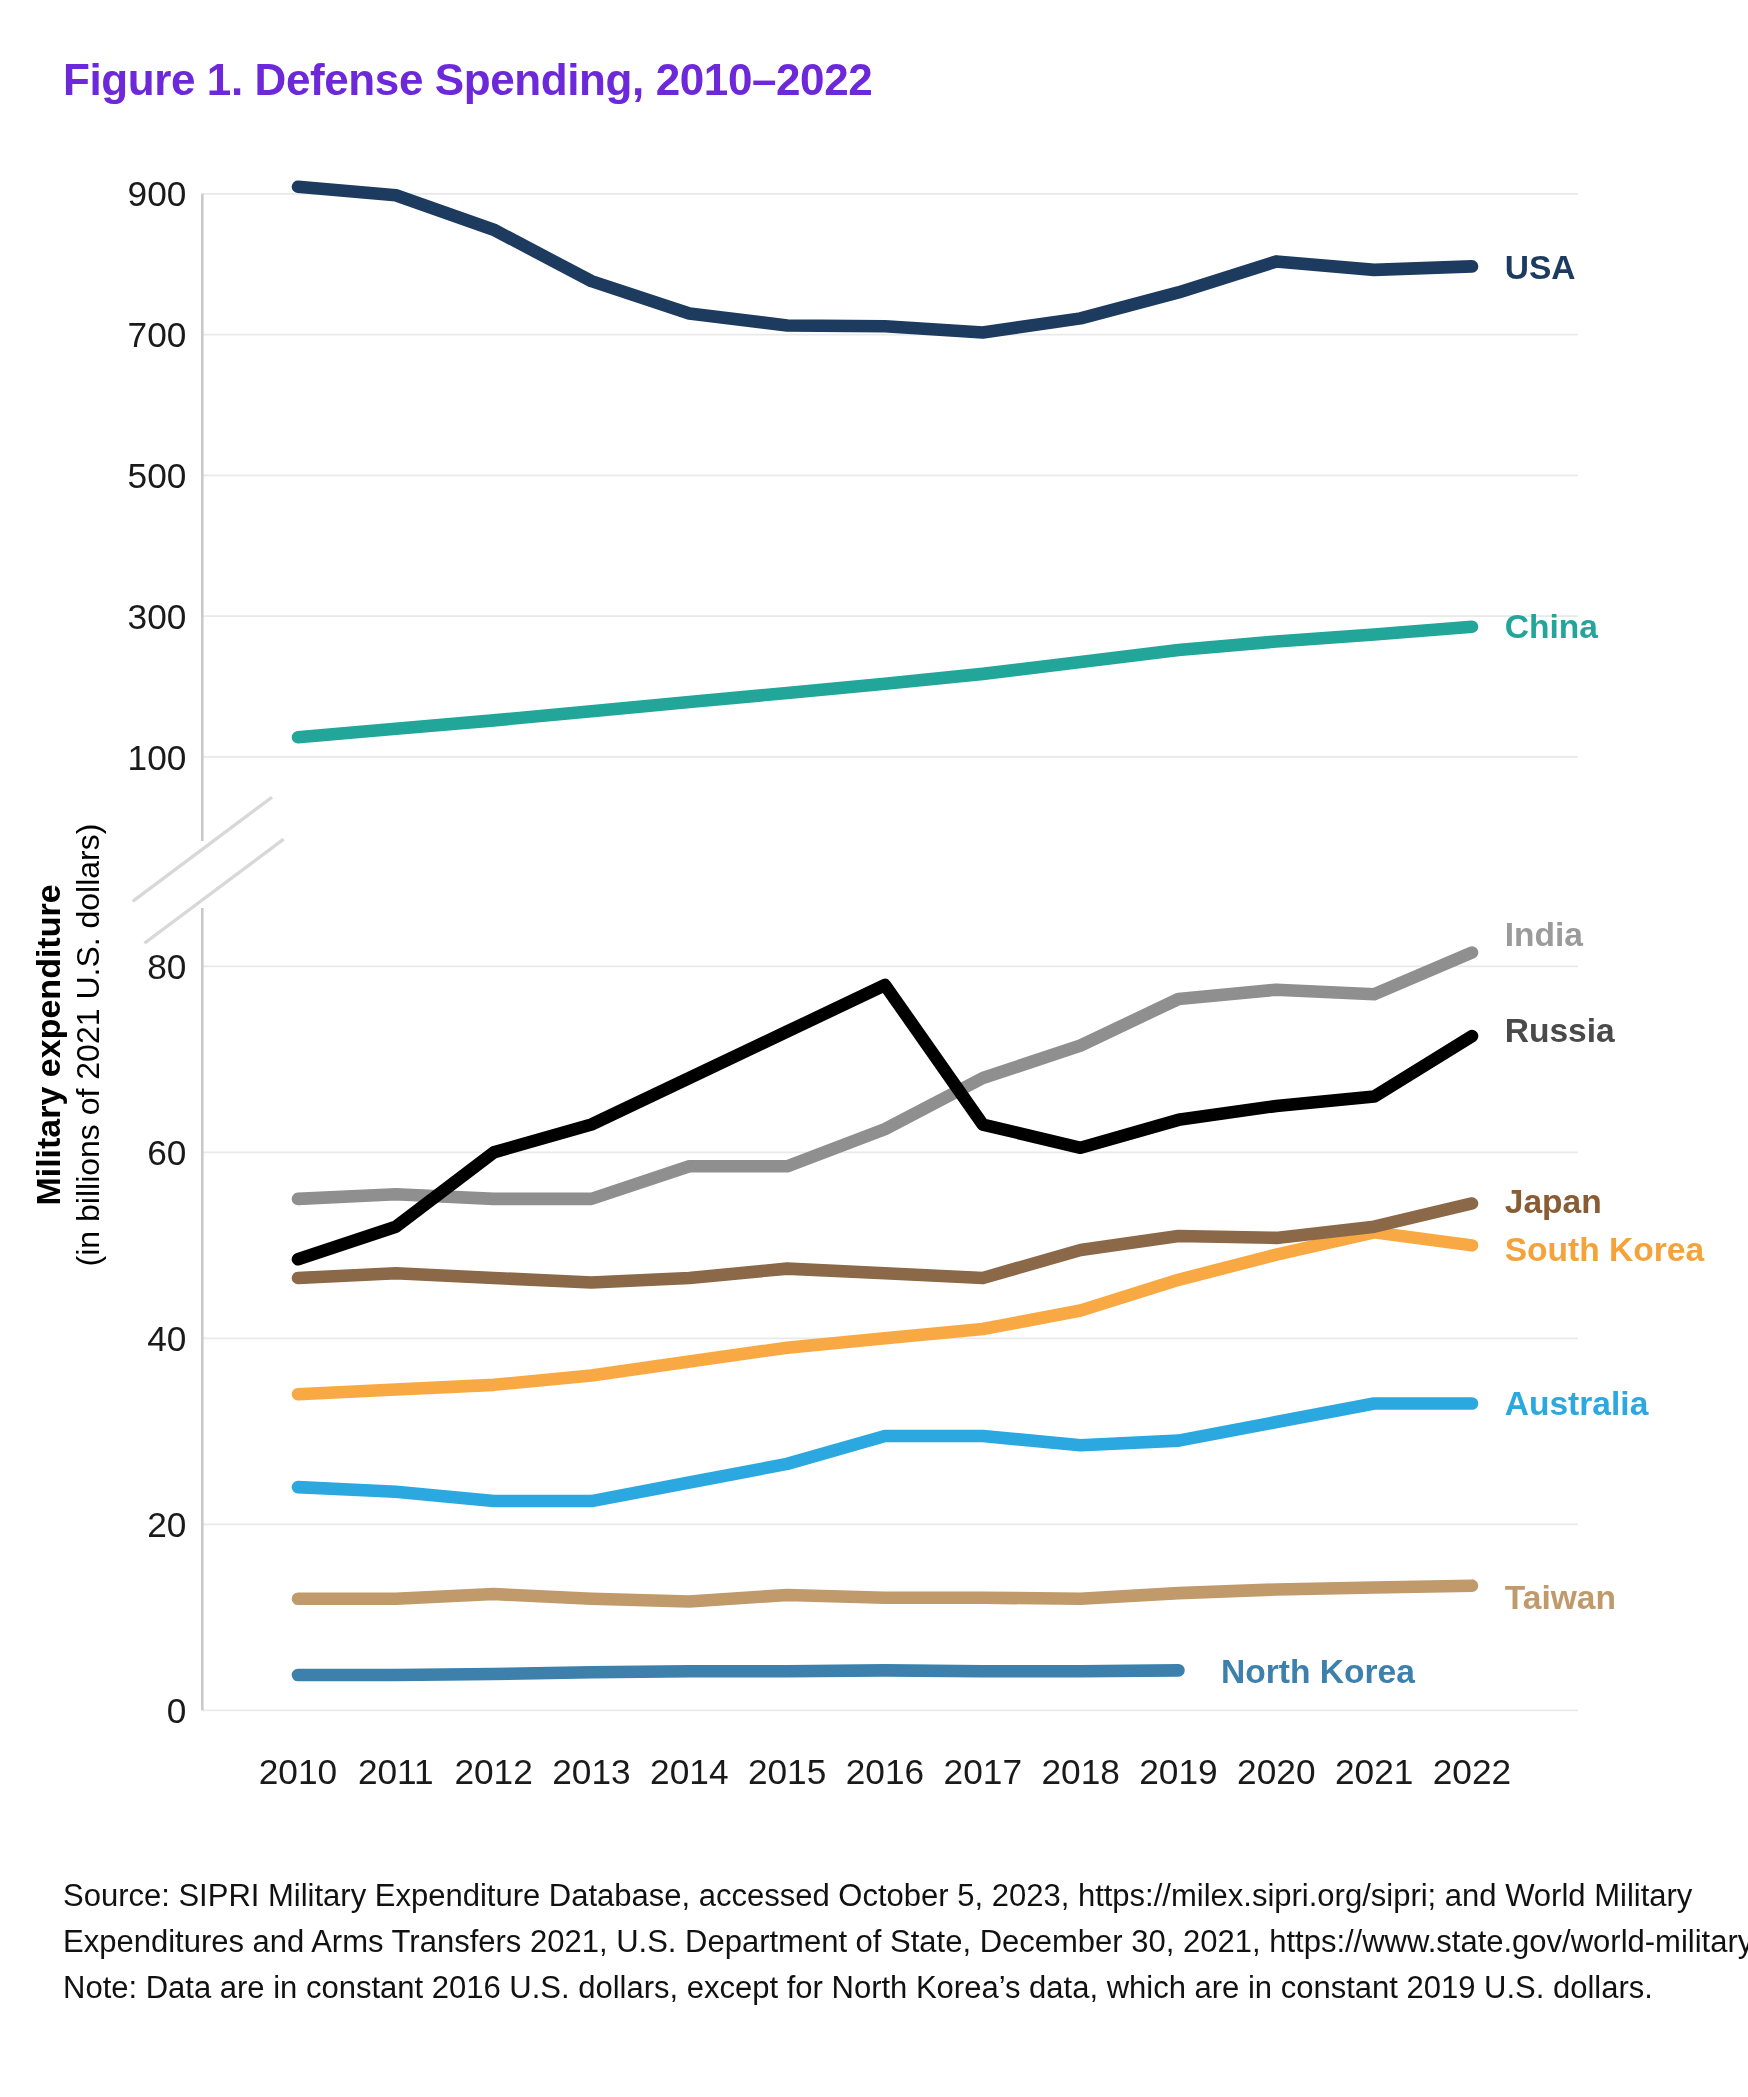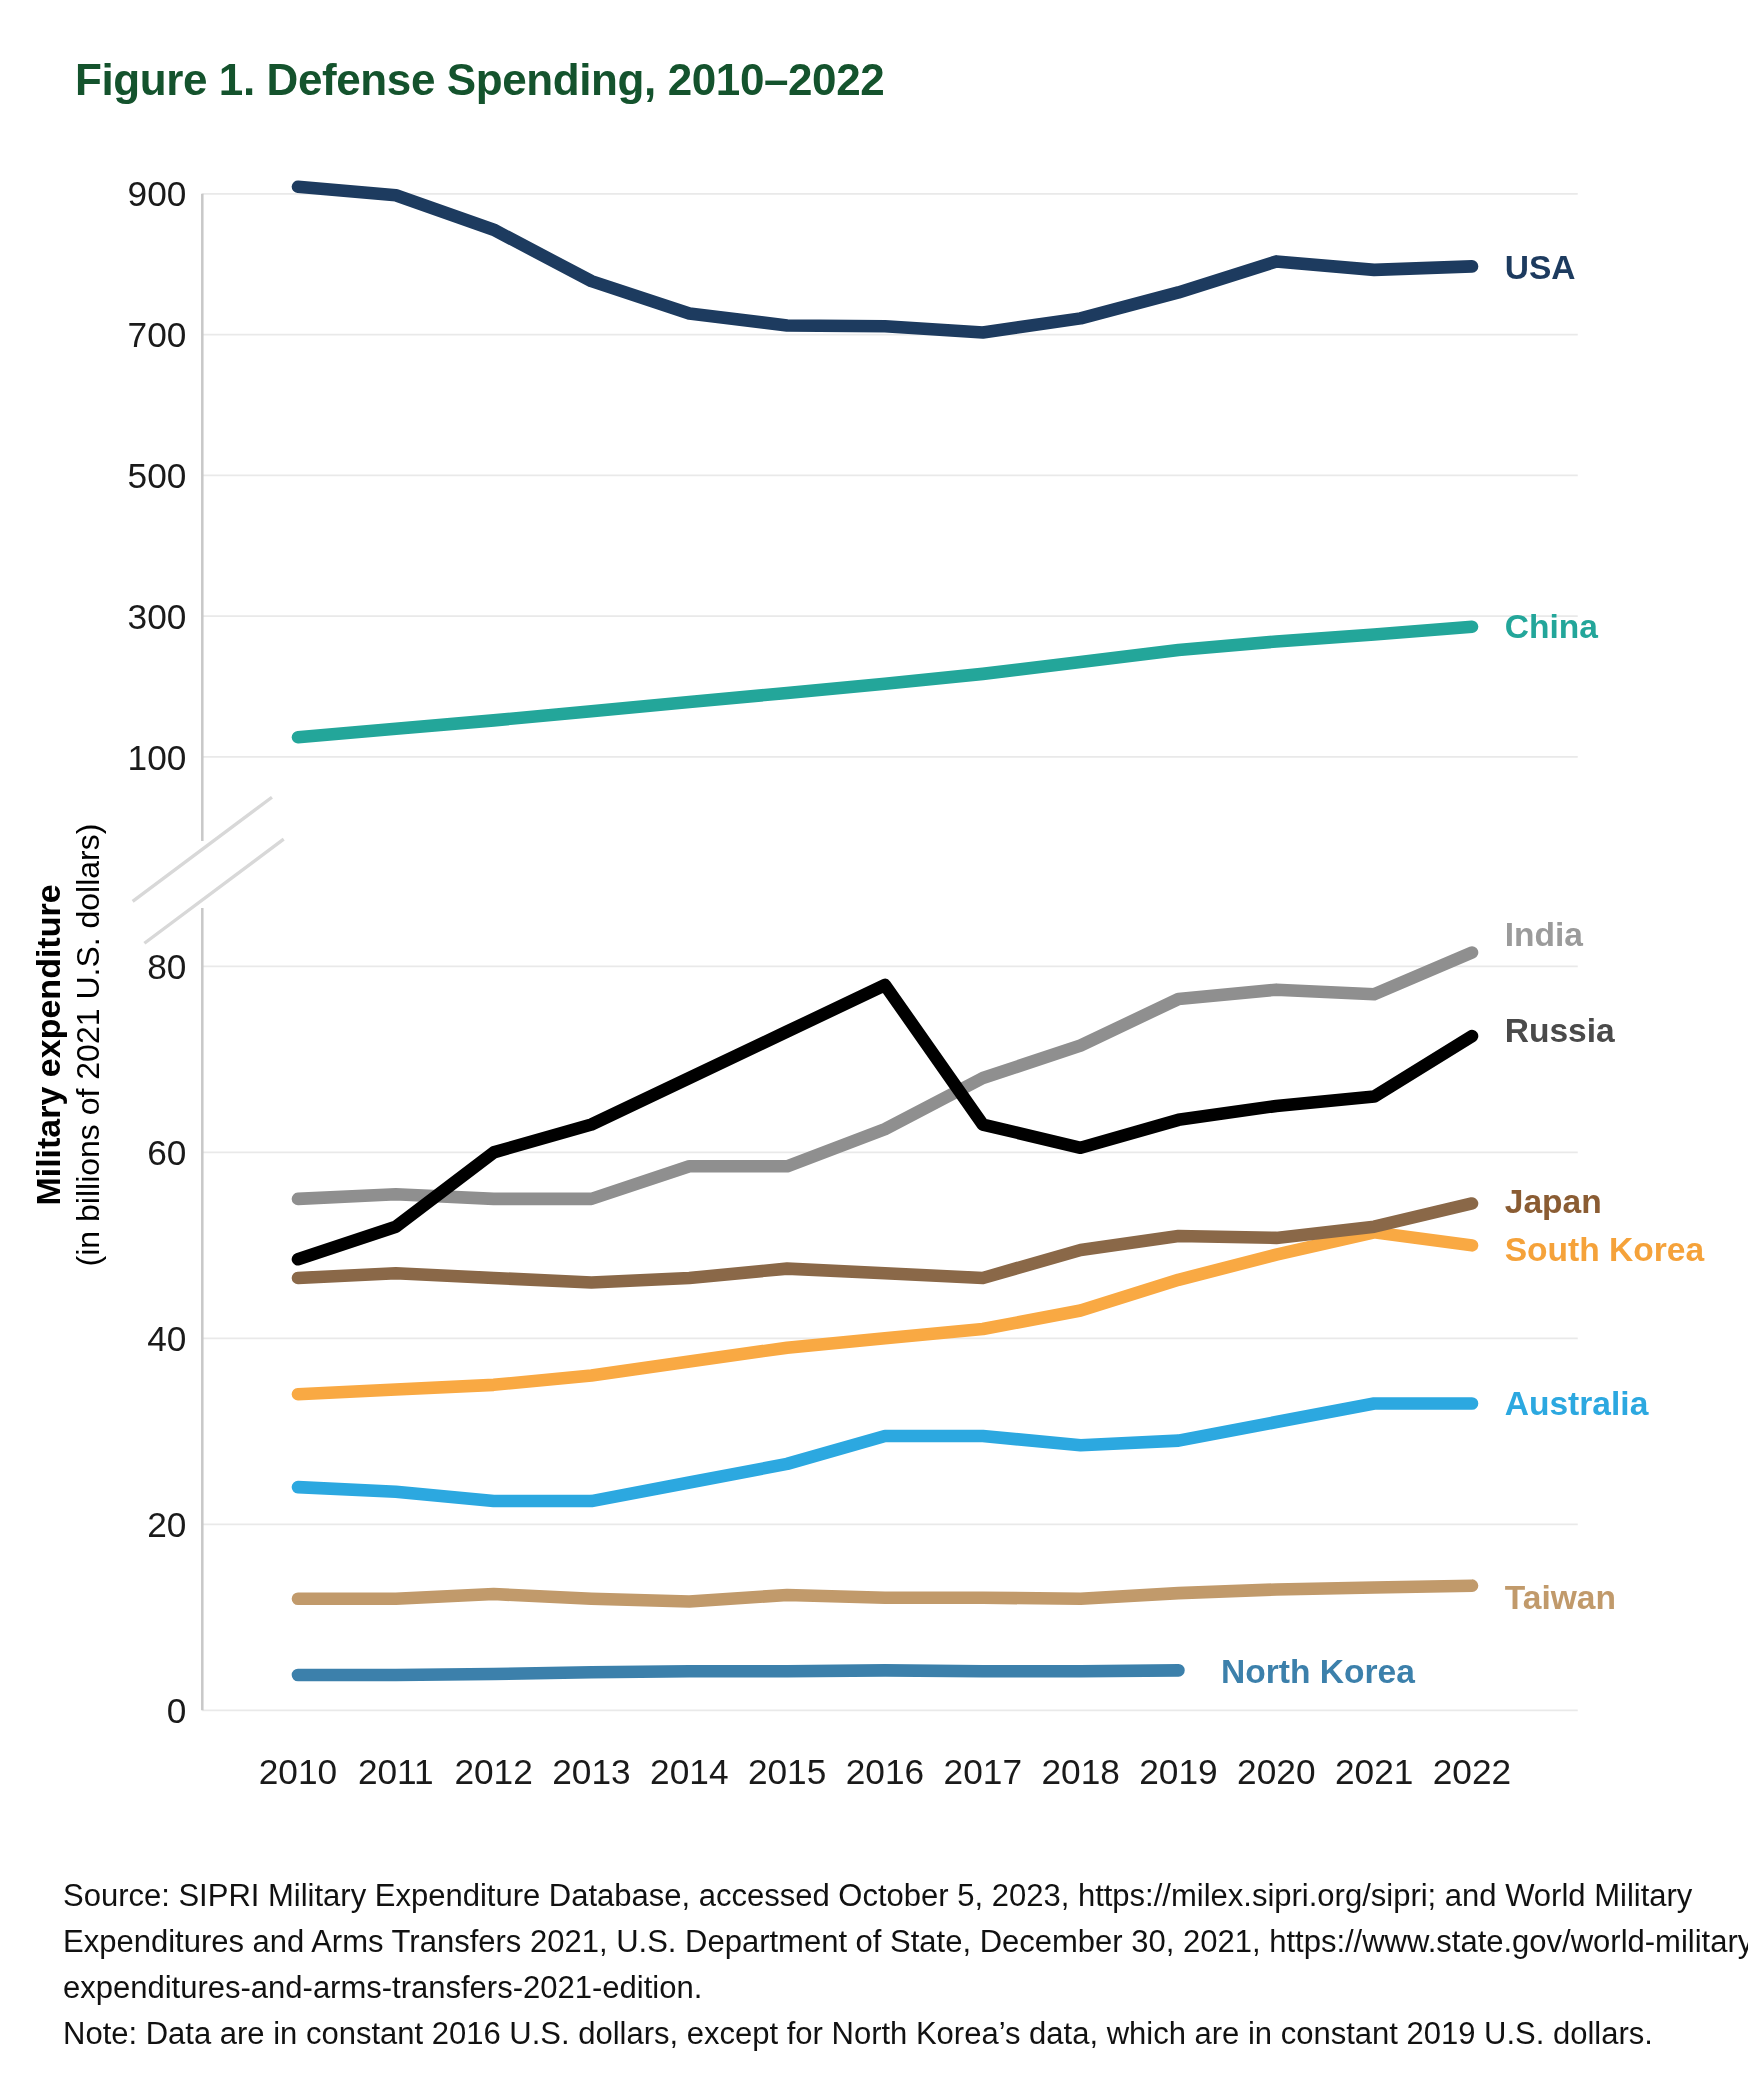--- a/index.html
+++ b/index.html
@@ -1,17 +1,17 @@
 <!DOCTYPE html>
 <html style="font-size:13.4px"><head>
 <meta charset="utf-8">
 <style>
   html,body{margin:0;padding:0;background:#ffffff;}
   body{width:1749px;height:2098px;position:relative;font-family:"Liberation Sans",sans-serif;overflow:hidden;}
-  #figure-title{position:absolute;left:63px;top:55px;font-size:44px;font-weight:bold;color:#14532d;letter-spacing:-0.4px;white-space:nowrap;margin-left:12px;}
+  #figure-title{position:absolute;left:63px;top:55px;font-size:44px;font-weight:bold;color:#6d28d9;letter-spacing:-0.4px;white-space:nowrap;}
   #chart{position:absolute;left:0;top:0;}
   #y-axis-title{position:absolute;left:-514px;top:999px;width:1175px;height:92px;transform:rotate(-90deg);text-align:center;line-height:1.2;}
   #y-axis-title .l1{font-size:34px;font-weight:bold;color:#000;}
   #y-axis-title .l2{font-size:32px;color:#000;}
   #source-block{position:absolute;left:63px;top:1861px;width:1649px;font-size:31px;line-height:46px;color:#111;margin-top:12px;}
   .srcline{white-space:nowrap;}
   svg text{font-family:"Liberation Sans",sans-serif;}
 </style>
 </head>
 <body>
@@ -77,16 +77,15 @@
   </svg>
 
 <div id="y-axis-title">
   <div class="l1">Military expenditure</div>
   <div class="l2">(in billions of 2021 U.S. dollars)</div>
 </div>
 
 <div id="source-block">
   <div class="srcline">Source: SIPRI Military Expenditure Database, accessed October 5, 2023, https://milex.sipri.org/sipri; and World Military</div>
   <div class="srcline">Expenditures and Arms Transfers 2021, U.S. Department of State, December 30, 2021, https://www.state.gov/world-military-</div>
-  <div class="srcline">expenditures-and-arms-transfers-2021-edition.</div>
   <div class="srcline">Note: Data are in constant 2016 U.S. dollars, except for North Korea’s data, which are in constant 2019 U.S. dollars.</div>
 </div>
 
 
 </body></html>

